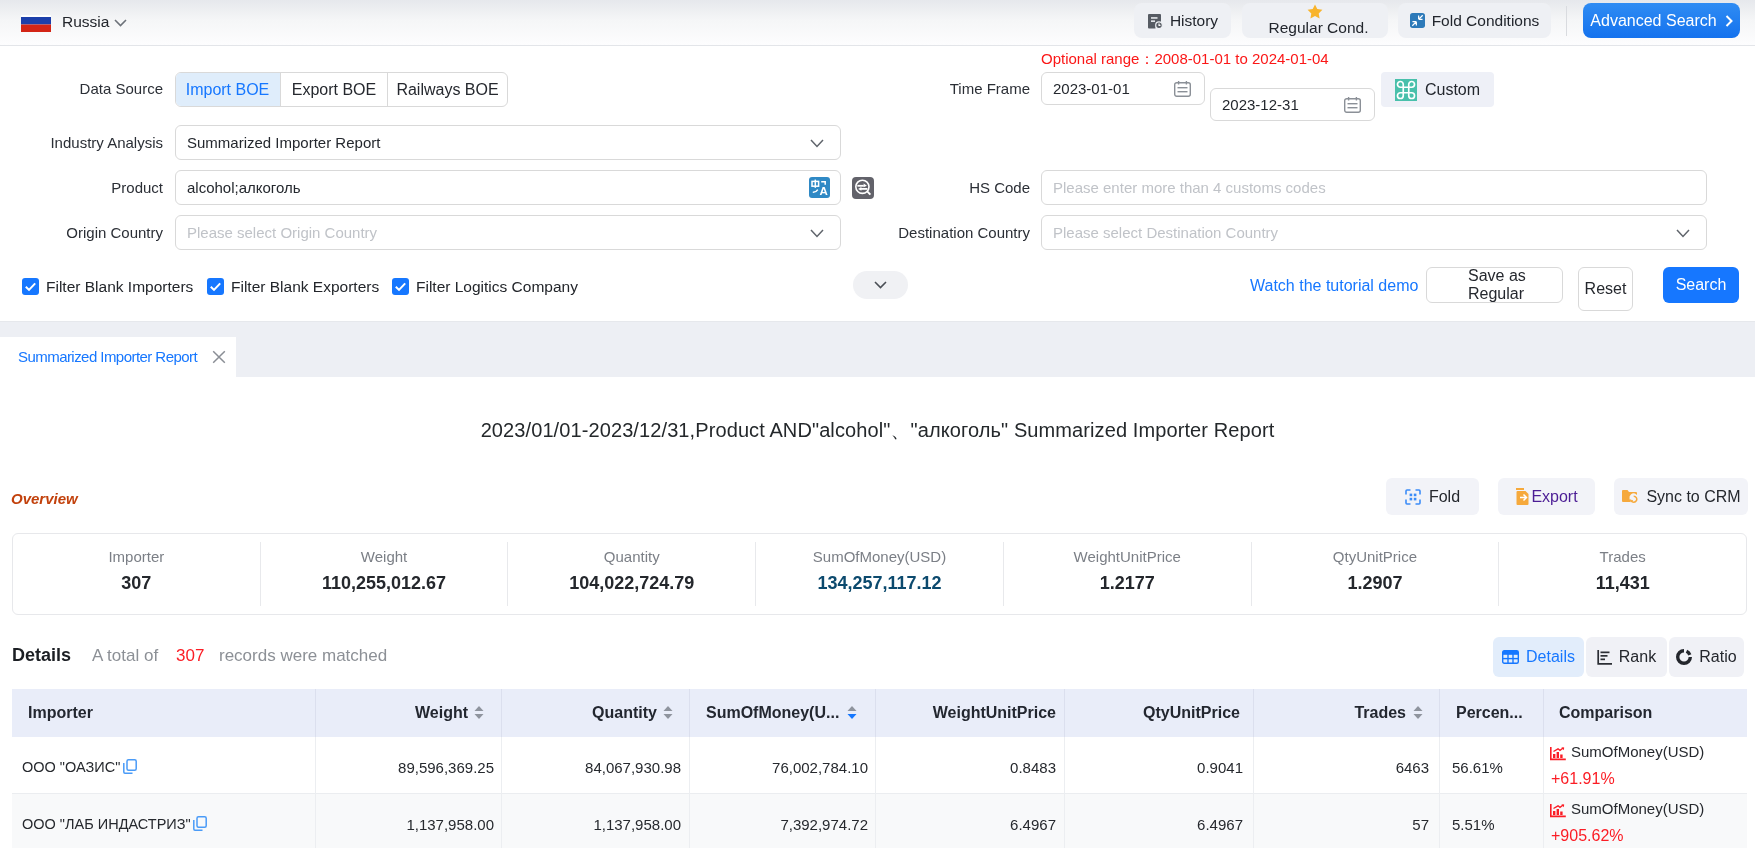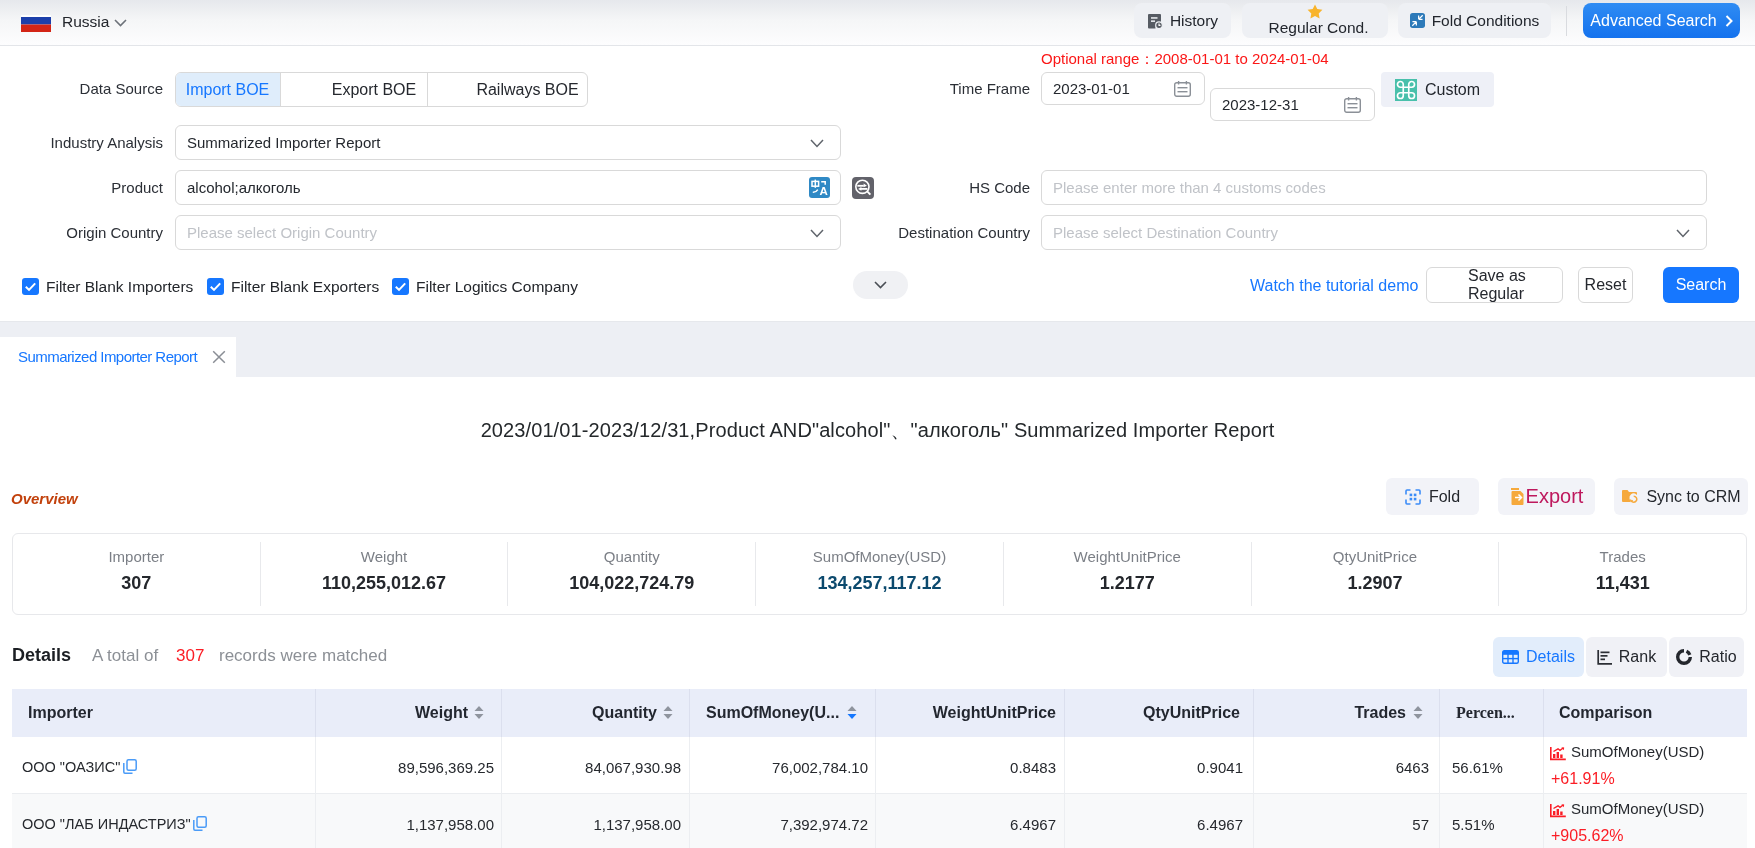--- a/index.html
+++ b/index.html
@@ -56,21 +56,21 @@
 </div>
 <div class="abs" style="left:1566px;top:6px;width:1px;height:30px;background:#d9dbdf;"></div>
 <div class="abs btn" style="left:1583px;top:3px;width:157px;height:35px;background:linear-gradient(180deg,#2f8cf3,#1472ee);border-radius:8px;">
   <span style="font-size:16px;color:#fff;">Advanced Search</span>
   <svg style="margin-left:8px;" width="8" height="12" viewBox="0 0 8 12">
       <path d="M1.5 1 L6.5 6 L1.5 11" fill="none" stroke="#fff" stroke-width="2"></path>
     </svg>
 </div>
 
 <div class="abs lbl" style="left:0;top:80px;width:163px;">Data Source</div>
-<div class="abs" style="left:175px;top:72px;height:35px;display:flex;border:1px solid #d9d9d9;border-radius:6px;overflow:hidden;gap:40px;">
+<div class="abs" style="left:175px;top:72px;height:35px;display:flex;border:1px solid #d9d9d9;border-radius:6px;overflow:hidden;">
   <div class="btn" style="width:106px;background:#dfedfb;color:#1677ff;font-size:16px;margin:-1px 0 -1px -1px;border-radius:6px 0 0 6px;height:35px;border-right:1px solid #d9d9d9;">Import BOE</div>
   <div class="btn" style="width:107px;font-size:16px;color:#25282e;border-right:1px solid #d9d9d9;">Export BOE</div>
   <div class="btn" style="width:119px;font-size:16px;color:#25282e;">Railways BOE</div>
 </div>
 
 <div class="abs" style="left:1041px;top:50px;font-size:15px;color:#fb1717;">Optional range：2008-01-01 to 2024-01-04</div>
 <div class="abs lbl" style="left:870px;top:80px;width:160px;">Time Frame</div>
 <div class="inp" style="left:1041px;top:72px;width:164px;height:33px;">
     <span class="txt">2023-01-01</span>
   <svg class="abs" style="right:13px;top:8px;" width="17" height="16" viewBox="0 0 17 16">
@@ -165,21 +165,21 @@
   </svg>
 <div class="abs" style="left:416px;top:278px;font-size:15.5px;color:#23262b;">Filter Logitics Company</div>
 
 <div class="abs btn" style="left:853px;top:271px;width:55px;height:28px;background:#f0f1f4;border-radius:14px;">
   <svg width="13" height="8" viewBox="0 0 13 8">
       <path d="M1 1 L6.5 6.5 L12 1" fill="none" stroke="#4a4e55" stroke-width="1.6"></path>
     </svg>
 </div>
 <div class="abs" style="left:1250px;top:277px;font-size:16px;color:#1677ff;">Watch the tutorial demo</div>
 <div class="abs btn" style="left:1426px;top:267px;width:137px;height:36px;border:1px solid #d9d9d9;border-radius:6px;font-size:16px;color:#25282e;padding-left:41px;">Save as Regular</div>
-<div class="abs btn" style="left:1578px;top:267px;width:55px;height:36px;border:1px solid #d9d9d9;border-radius:6px;font-size:16px;color:#25282e;">Reset</div>
+<div class="abs btn" style="left:1578px;top:267px;width:55px;height:44px;border:1px solid #d9d9d9;border-radius:6px;font-size:16px;color:#25282e;">Reset</div>
 <div class="abs btn" style="left:1663px;top:267px;width:76px;height:36px;background:#1677ff;border-radius:6px;font-size:16px;color:#fff;">Search</div>
 
 <div class="abs" style="left:0;top:321px;width:1755px;height:56px;background:#edeff4;border-top:1px solid #e6e8ec;"></div>
 <div class="abs" style="left:0;top:337px;width:236px;height:40px;background:#fff;"></div>
 <div class="abs" style="left:18px;top:348px;font-size:15px;letter-spacing:-0.55px;color:#1677ff;">Summarized Importer Report</div>
 <svg class="abs" style="left:211px;top:349px;" width="16" height="16" viewBox="0 0 16 16">
     <path d="M2.2 2.2 L13.8 13.8 M13.8 2.2 L2.2 13.8" stroke="#8a8e95" stroke-width="1.5"></path>
   </svg>
 
 <div class="abs" style="left:0;top:417px;width:1755px;text-align:center;font-size:20px;letter-spacing:0.1px;color:#24282b;">2023/01/01-2023/12/31,Product AND"alcohol"、"алкоголь" Summarized Importer Report</div>
@@ -194,21 +194,21 @@
       <rect x="8.8" y="8.8" width="2.6" height="2.6" fill="#3b8cf8"></rect>
     </svg>
   <span style="font-size:16px;color:#24272d;margin-left:8px;">Fold</span>
 </div>
 <div class="abs btn" style="left:1498px;top:478px;width:97px;height:37px;background:#f2f3f8;border-radius:6px;">
   <svg width="16" height="17" viewBox="0 0 16 17">
       <path d="M2.5 3 h8 l3 3 v10 a1 1 0 0 1 -1 1 h-10 a1 1 0 0 1 -1 -1 v-12 a1 1 0 0 1 1 -1 z" fill="#f6a93c"></path>
       <path d="M1 1 h8" stroke="#f6a93c" stroke-width="2"></path>
       <path d="M5 9.5 h6 M8.5 6.5 l3 3 l-3 3" fill="none" stroke="#fff" stroke-width="1.5"></path>
     </svg>
-  <span style="font-size:20px;color:#be185d;">Export</span>
+  <span style="font-size:16px;color:#4c1d95;">Export</span>
 </div>
 <div class="abs btn" style="left:1614px;top:478px;width:134px;height:37px;background:#f2f3f8;border-radius:6px;">
   <svg width="17" height="15" viewBox="0 0 17 15">
       <path d="M1 2 a1 1 0 0 1 1 -1 h4.5 l1.5 2 h7 a1 1 0 0 1 1 1 v2 l-2 -1.5 a4.4 4.4 0 0 0 -5.5 5 l1 3.5 h-7.5 a1 1 0 0 1 -1 -1 z" fill="#f6a93c"></path>
       <path d="M12.7 7.2 a3 3 0 1 1 -2.5 4.6" fill="none" stroke="#f6a93c" stroke-width="1.5"></path>
       <path d="M9.4 10.5 l0.7 1.8 l1.8 -0.8" fill="none" stroke="#f6a93c" stroke-width="1.3"></path>
     </svg>
   <span style="font-size:16px;color:#24272d;margin-left:8px;">Sync to CRM</span>
 </div>
 
@@ -311,21 +311,21 @@
     <path d="M5 0 L9.5 5 H0.5 Z" fill="#8f949e"></path>
     <path d="M5 13 L0.5 8 H9.5 Z" fill="#1677ff"></path>
   </svg>
 <div class="abs hdr" style="right:699px;top:704px;">WeightUnitPrice</div>
 <div class="abs hdr" style="right:515px;top:704px;">QtyUnitPrice</div>
 <div class="abs hdr" style="right:349px;top:704px;">Trades</div>
 <svg class="abs caret" style="left:1413px;top:706px;" width="10" height="13" viewBox="0 0 10 13">
     <path d="M5 0 L9.5 5 H0.5 Z" fill="#8f949e"></path>
     <path d="M5 13 L0.5 8 H9.5 Z" fill="#8f949e"></path>
   </svg>
-<div class="abs hdr" style="left:1456px;top:704px;font-family:Liberation Serif, serif;">Percen...</div>
+<div class="abs hdr" style="left:1456px;top:704px;">Percen...</div>
 <div class="abs hdr" style="left:1559px;top:704px;">Comparison</div>
 
 <div class="abs cell" style="left:22px;top:759px;font-size:14.5px;">ООО "ОАЗИС"</div>
 <svg class="abs" style="left:123px;top:759px;" width="14" height="15" viewBox="0 0 14 15">
     <rect x="4" y="0.8" width="9.2" height="10.5" rx="1.5" fill="none" stroke="#4a9bf7" stroke-width="1.5"></rect>
     <path d="M9.5 14.2 h-7.5 a1.2 1.2 0 0 1 -1.2 -1.2 v-9" fill="none" stroke="#4a9bf7" stroke-width="1.5"></path>
   </svg>
 <div class="abs cell" style="right:1261px;top:759px;">89,596,369.25</div>
 <div class="abs cell" style="right:1074px;top:759px;">84,067,930.98</div>
 <div class="abs cell" style="right:887px;top:759px;">76,002,784.10</div>

